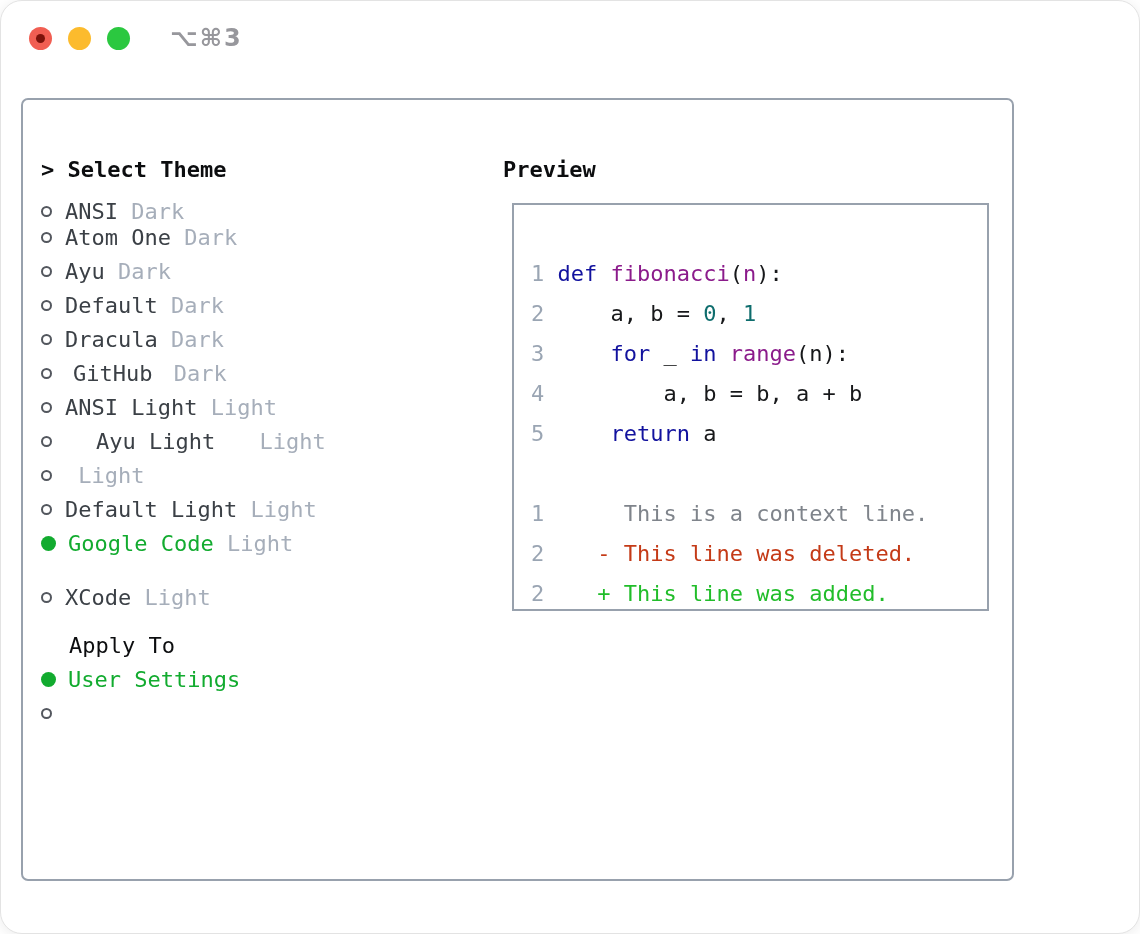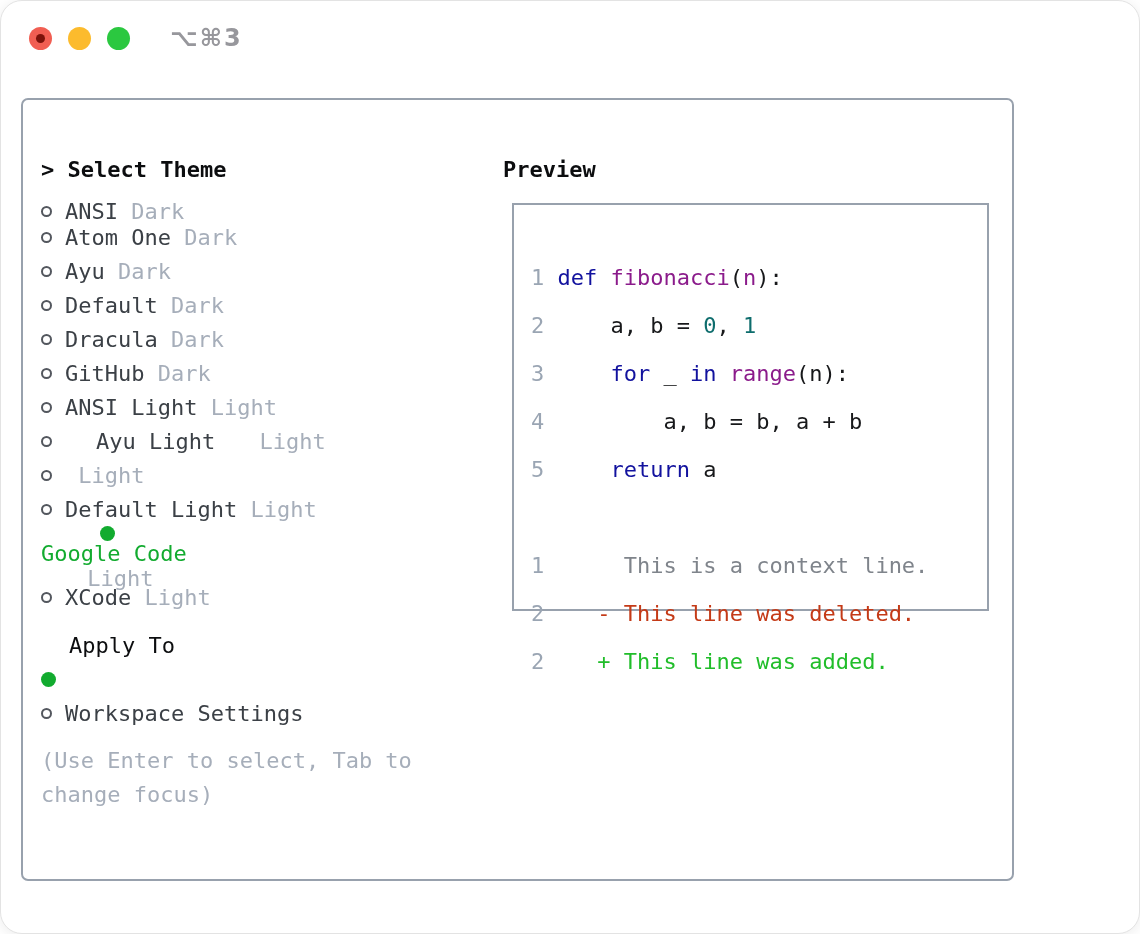--- a/index.html
+++ b/index.html
@@ -69,21 +69,21 @@
   
   .preview-label{position:absolute;left:480px;top:52px;height:34px;display:flex;align-items:center;
                  font-size:22px;font-weight:700;color:#0c0d0f;}
   .preview-box{
     position:absolute;left:489px;top:103px;width:477px;height:408px;
     border:2px solid var(--border);background:#fff;
   }
   .code{
     position:absolute;left:17px;top:49px;margin:0;
     font-family:"DejaVu Sans Mono","Liberation Mono",monospace;
-    font-size:22px;line-height:48px;white-space:pre;
+    font-size:22px;line-height:40px;white-space:pre;
   }
   .ln{color:var(--line_number);}
   .tok-pl{color:var(--syntax_plain);}
   .tok-kw{color:var(--syntax_keyword);}
   .tok-fn{color:var(--syntax_function);}
   .tok-lit{color:var(--syntax_literal);}
   .diff-context{color:var(--diff_context);}
   .diff-deleted{color:var(--diff_deleted);}
   .diff-added{color:var(--diff_added);}
 </style>
@@ -106,37 +106,36 @@
     <div class="row header-row" style="top:52px">
       <span class="prompt">&gt;</span><span> </span><span>Select Theme</span>
     </div>
 
     <div id="theme-list">
         <div class="row" style="top: 94px;"><span class="marker"></span><span class="theme-name">ANSI</span><span class="theme-variant"> Dark</span></div>
         <div class="row" style="top: 120px;"><span class="marker"></span><span class="theme-name">Atom One</span><span class="theme-variant"> Dark</span></div>
         <div class="row" style="top: 154px;"><span class="marker"></span><span class="theme-name">Ayu</span><span class="theme-variant"> Dark</span></div>
         <div class="row" style="top: 188px;"><span class="marker"></span><span class="theme-name">Default</span><span class="theme-variant"> Dark</span></div>
         <div class="row" style="top: 222px;"><span class="marker"></span><span class="theme-name">Dracula</span><span class="theme-variant"> Dark</span></div>
-        <div class="row" style="top: 256px;"><span class="marker"></span><span class="theme-name">GitHub</span><span class="theme-variant"> Dark</span></div>
+        <div class="row" style="top: 256px; gap: 8px;"><span class="marker"></span><span class="theme-name">GitHub</span><span class="theme-variant"> Dark</span></div>
         <div class="row" style="top: 290px;"><span class="marker"></span><span class="theme-name">ANSI Light</span><span class="theme-variant"> Light</span></div>
         <div class="row" style="top: 324px; gap: 31px;"><span class="marker"></span><span class="theme-name">Ayu Light</span><span class="theme-variant"> Light</span></div>
         <div class="row" style="top: 358px;"><span class="marker"></span><span class="theme-variant"> Light</span></div>
         <div class="row" style="top: 392px;"><span class="marker"></span><span class="theme-name">Default Light</span><span class="theme-variant"> Light</span></div>
-        <div class="row" style="top: 426px; flex-direction: column;"><span class="marker selected"></span><span class="theme-name selected">Google Code</span><span class="theme-variant"> Light</span></div>
+        <div class="row" style="top: 426px;"><span class="marker selected"></span><span class="theme-name selected">Google Code</span><span class="theme-variant"> Light</span></div>
         <div class="row" style="top: 460px; margin-top: 20px;"><span class="marker"></span><span class="theme-name">XCode</span><span class="theme-variant"> Light</span></div>
       </div>
 
     <div class="apply-label" style="top:528px">Apply To</div>
 
     <div id="apply-options">
-        <div class="row" style="top: 562px;"><span class="marker selected"></span></div>
-        <div class="row" style="top: 596px;"><span class="marker"></span><span class="option-name">Workspace Settings</span></div>
+        <div class="row" style="top: 562px;"><span class="marker selected"></span><span class="option-name selected">User Settings</span></div>
+        <div class="row" style="top: 596px;"><span class="marker"></span></div>
       </div>
 
-    <div class="help">(Use Enter to select, Tab to change focus)</div>
 
     <div class="preview-label">Preview</div>
 
     <div class="preview-box">
       <pre class="code" id="preview-code"><span class="ln">1</span> <span class="tok-kw">def</span><span class="tok-pl"> </span><span class="tok-fn">fibonacci</span><span class="tok-pl">(</span><span class="tok-fn">n</span><span class="tok-pl">):</span>
 <span class="ln">2</span> <span class="tok-pl">    a, b = </span><span class="tok-lit">0</span><span class="tok-pl">, </span><span class="tok-lit">1</span>
 <span class="ln">3</span> <span class="tok-pl">    </span><span class="tok-kw">for</span><span class="tok-pl"> _ </span><span class="tok-kw">in</span><span class="tok-pl"> </span><span class="tok-fn">range</span><span class="tok-pl">(n):</span>
 <span class="ln">4</span> <span class="tok-pl">        a, b = b, a + b</span>
 <span class="ln">5</span> <span class="tok-pl">    </span><span class="tok-kw">return</span><span class="tok-pl"> a</span>
 

